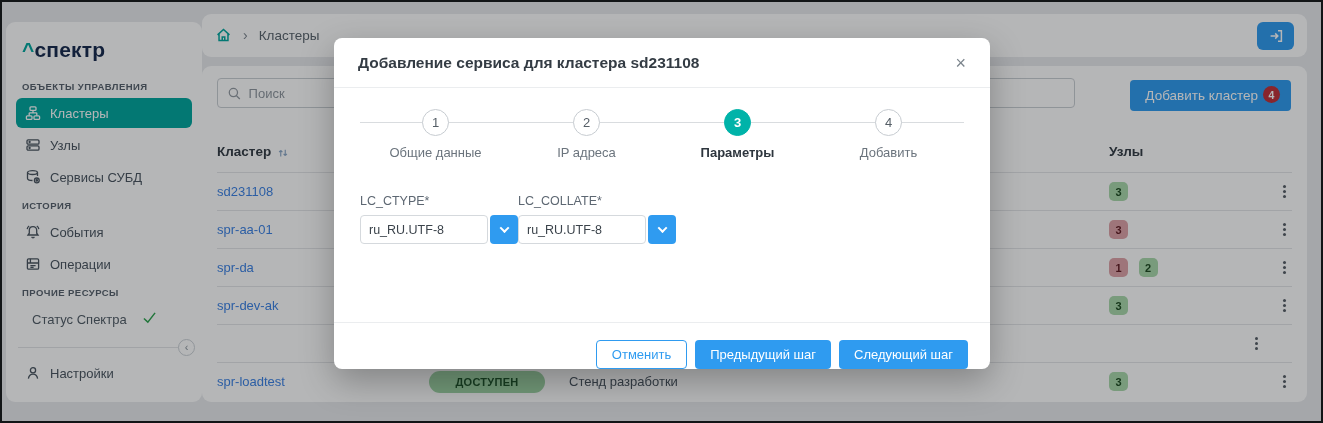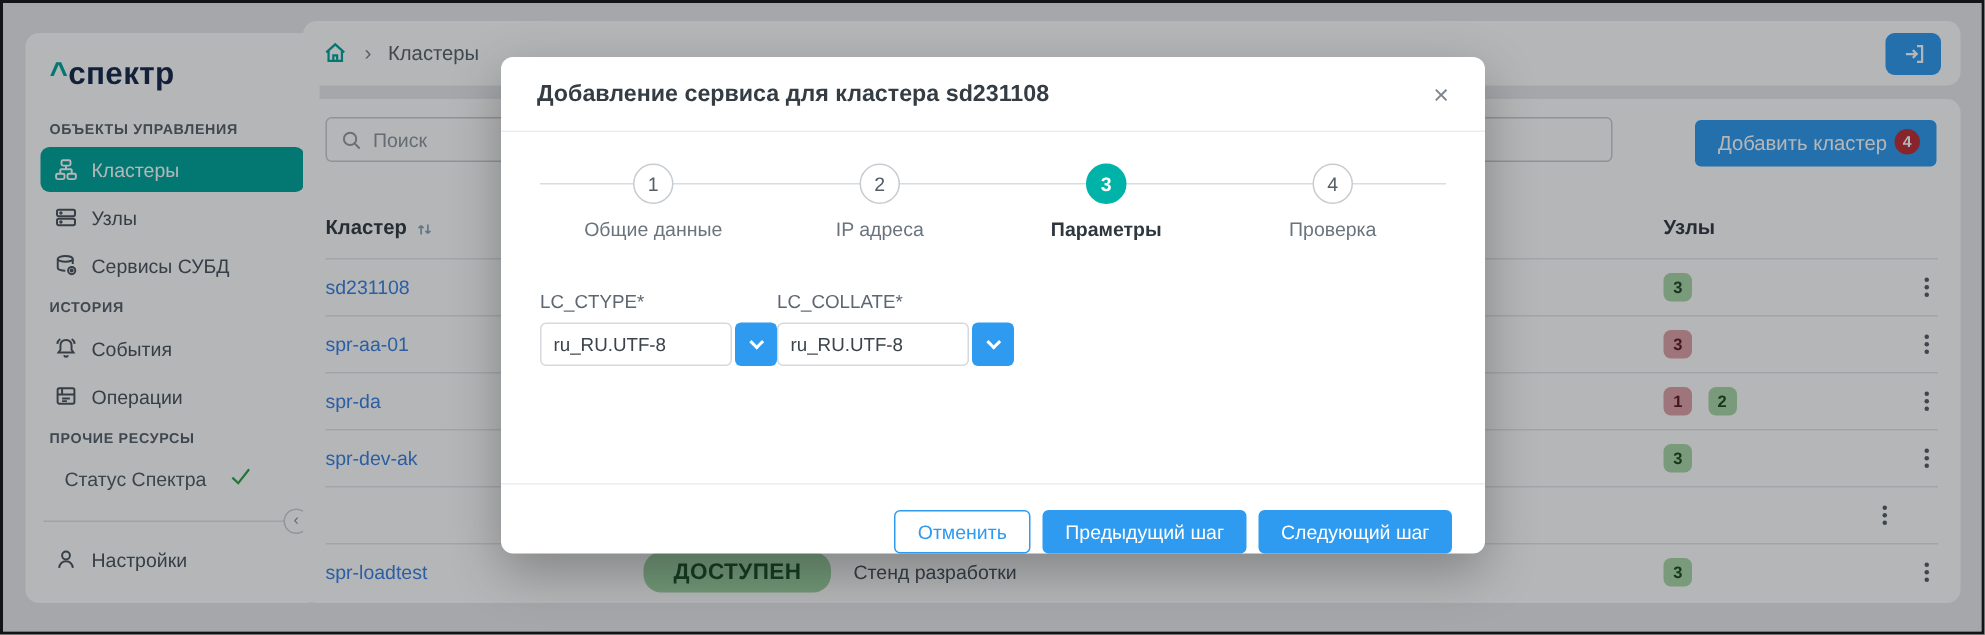--- a/index.html
+++ b/index.html
@@ -1,20 +1,20 @@
 <!DOCTYPE html>
 <html style="--accent-teal: #00a69e; --primary-blue: #2f9bf0; --link-blue: #3c82e4; --notif-red: #bf3038; --navy: #16294d;"><head>
 <meta charset="utf-8">
 <style>
   *{margin:0;padding:0;box-sizing:border-box}
   html,body{background:#666}
   .screen{position:relative;width:1323px;height:423px;background:#e8eaec;border:2px solid #121517;
     overflow:hidden;font-family:"Liberation Sans",sans-serif;}
   
-  .sidebar{position:absolute;left:15px;top:20px;width:196px;height:380px;background:#fff;border-radius:9px;
+  .sidebar{position:absolute;left:4px;top:20px;width:196px;height:380px;background:#fff;border-radius:9px;
     padding:14px 10px 10px;display:flex;flex-direction:column;}
   .logo{font-size:21px;font-weight:700;color:var(--navy,#16294d);padding:2px 6px 12px;letter-spacing:.2px}
   .logo .caret{color:var(--accent-teal,#00a69e)}
   .nav-section{font-size:9.5px;font-weight:700;color:#57616c;letter-spacing:.45px;padding:7px 6px 5px}
   .nav-item{display:flex;align-items:center;gap:9px;height:30px;padding:0 9px;border-radius:6px;
     color:#49545f;font-size:13px;cursor:pointer;margin:1px 0;white-space:nowrap}
   .nav-item svg{flex:0 0 auto}
   .nav-item.active{background:var(--accent-teal,#00a69e);color:#fff}
   .nav-item.plain{padding-left:16px;color:#515c66}
   .check{color:#2da44e;font-weight:700;margin-left:6px}
@@ -49,21 +49,21 @@
   .thead{height:41px;font-weight:700;color:#333b44;font-size:13.5px}
   .th-cluster{display:flex;align-items:flex-end;gap:6px;cursor:pointer}
   .trow{height:38px;border-top:1px solid #e4e6e9;font-size:13px;color:#49545f}
   .cluster-link{color:var(--link-blue,#3c82e4);cursor:pointer;text-decoration:none}
   .node-badge{display:inline-flex;width:19px;height:19px;border-radius:5px;align-items:center;justify-content:center;
     font-size:11px;font-weight:700;margin-right:7px}
   .node-badge.green{background:#a9d8ab;color:#1d4a20}
   .node-badge.red{background:#dfa3a8;color:#5f1b22}
   .node-badge.gray{background:#cfd2d8;color:#373f47}
   .status-pill{display:inline-block;min-width:116px;text-align:center;padding:5px 20px;background:#9ed3a4;color:#1d5229;
-    border-radius:12px;font-size:15px;font-weight:700;letter-spacing:.3px}
+    border-radius:12px;font-size:11px;font-weight:700;letter-spacing:.3px}
   .kebab{cursor:pointer;padding:4px 6px;justify-self:end}
   .kebab i{width:3px;height:3px;background:#565e66;border-radius:50%;margin:2px auto;display:block}
   
   .overlay{position:absolute;inset:0;background:rgba(10,14,18,.30);z-index:10}
   .modal{position:absolute;left:332px;top:36px;width:656px;height:331px;background:#fff;border-radius:8px;z-index:20;
     box-shadow:0 12px 34px rgba(0,0,0,.28);display:flex;flex-direction:column}
   .modal-header{height:50px;display:flex;align-items:center;padding:0 24px;border-bottom:1px solid #ebedef;flex:0 0 auto}
   .modal-title{font-size:15.5px;font-weight:700;color:#343c44}
   .modal-close{margin-left:auto;color:#7c858d;font-size:18px;background:none;border:none;cursor:pointer;line-height:1;
     font-family:inherit}
@@ -308,21 +308,21 @@
         <div class="step">
           <div class="step-circle">2</div>
           <div class="step-label">IP адреса</div>
         </div>
         <div class="step active">
           <div class="step-circle">3</div>
           <div class="step-label">Параметры</div>
         </div>
         <div class="step">
           <div class="step-circle">4</div>
-          <div class="step-label">Проверка</div>
+          <div class="step-label">Добавить</div>
         </div>
       </div>
 
       <div class="fields">
         <div class="field">
           <div class="field-label">LC_CTYPE*</div>
           <div class="select">
             <input type="text" value="ru_RU.UTF-8" style="">
             <button class="select-btn">
                 <span class="chev"></span>

